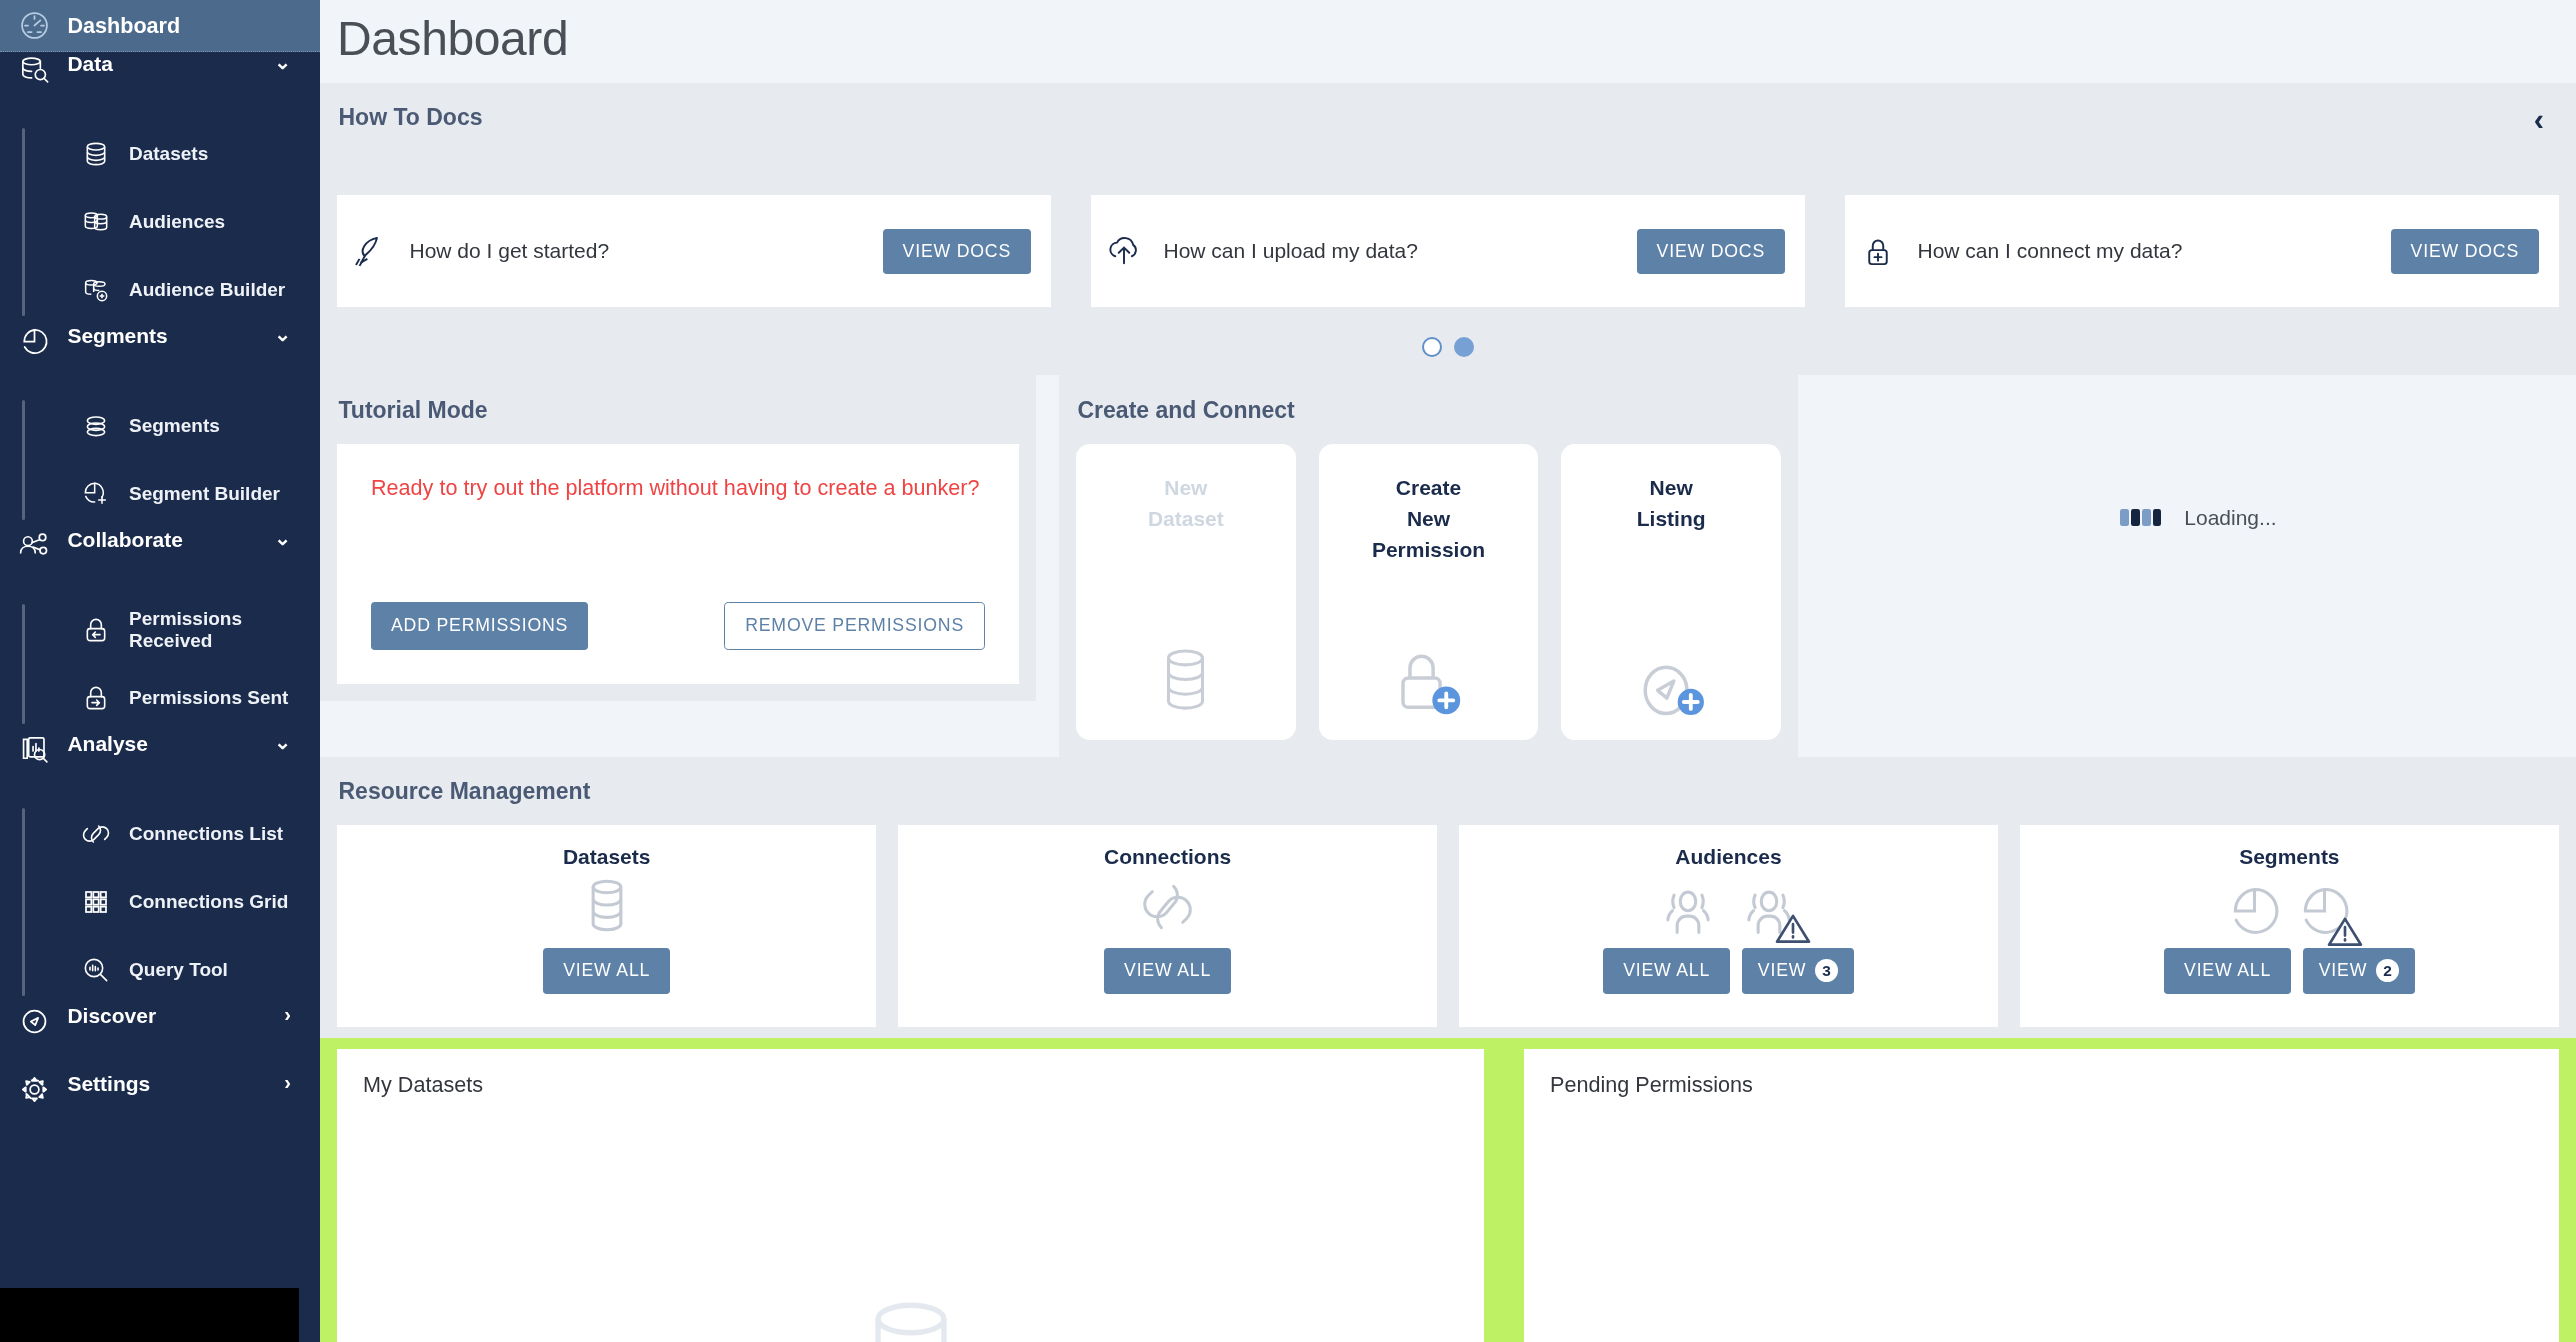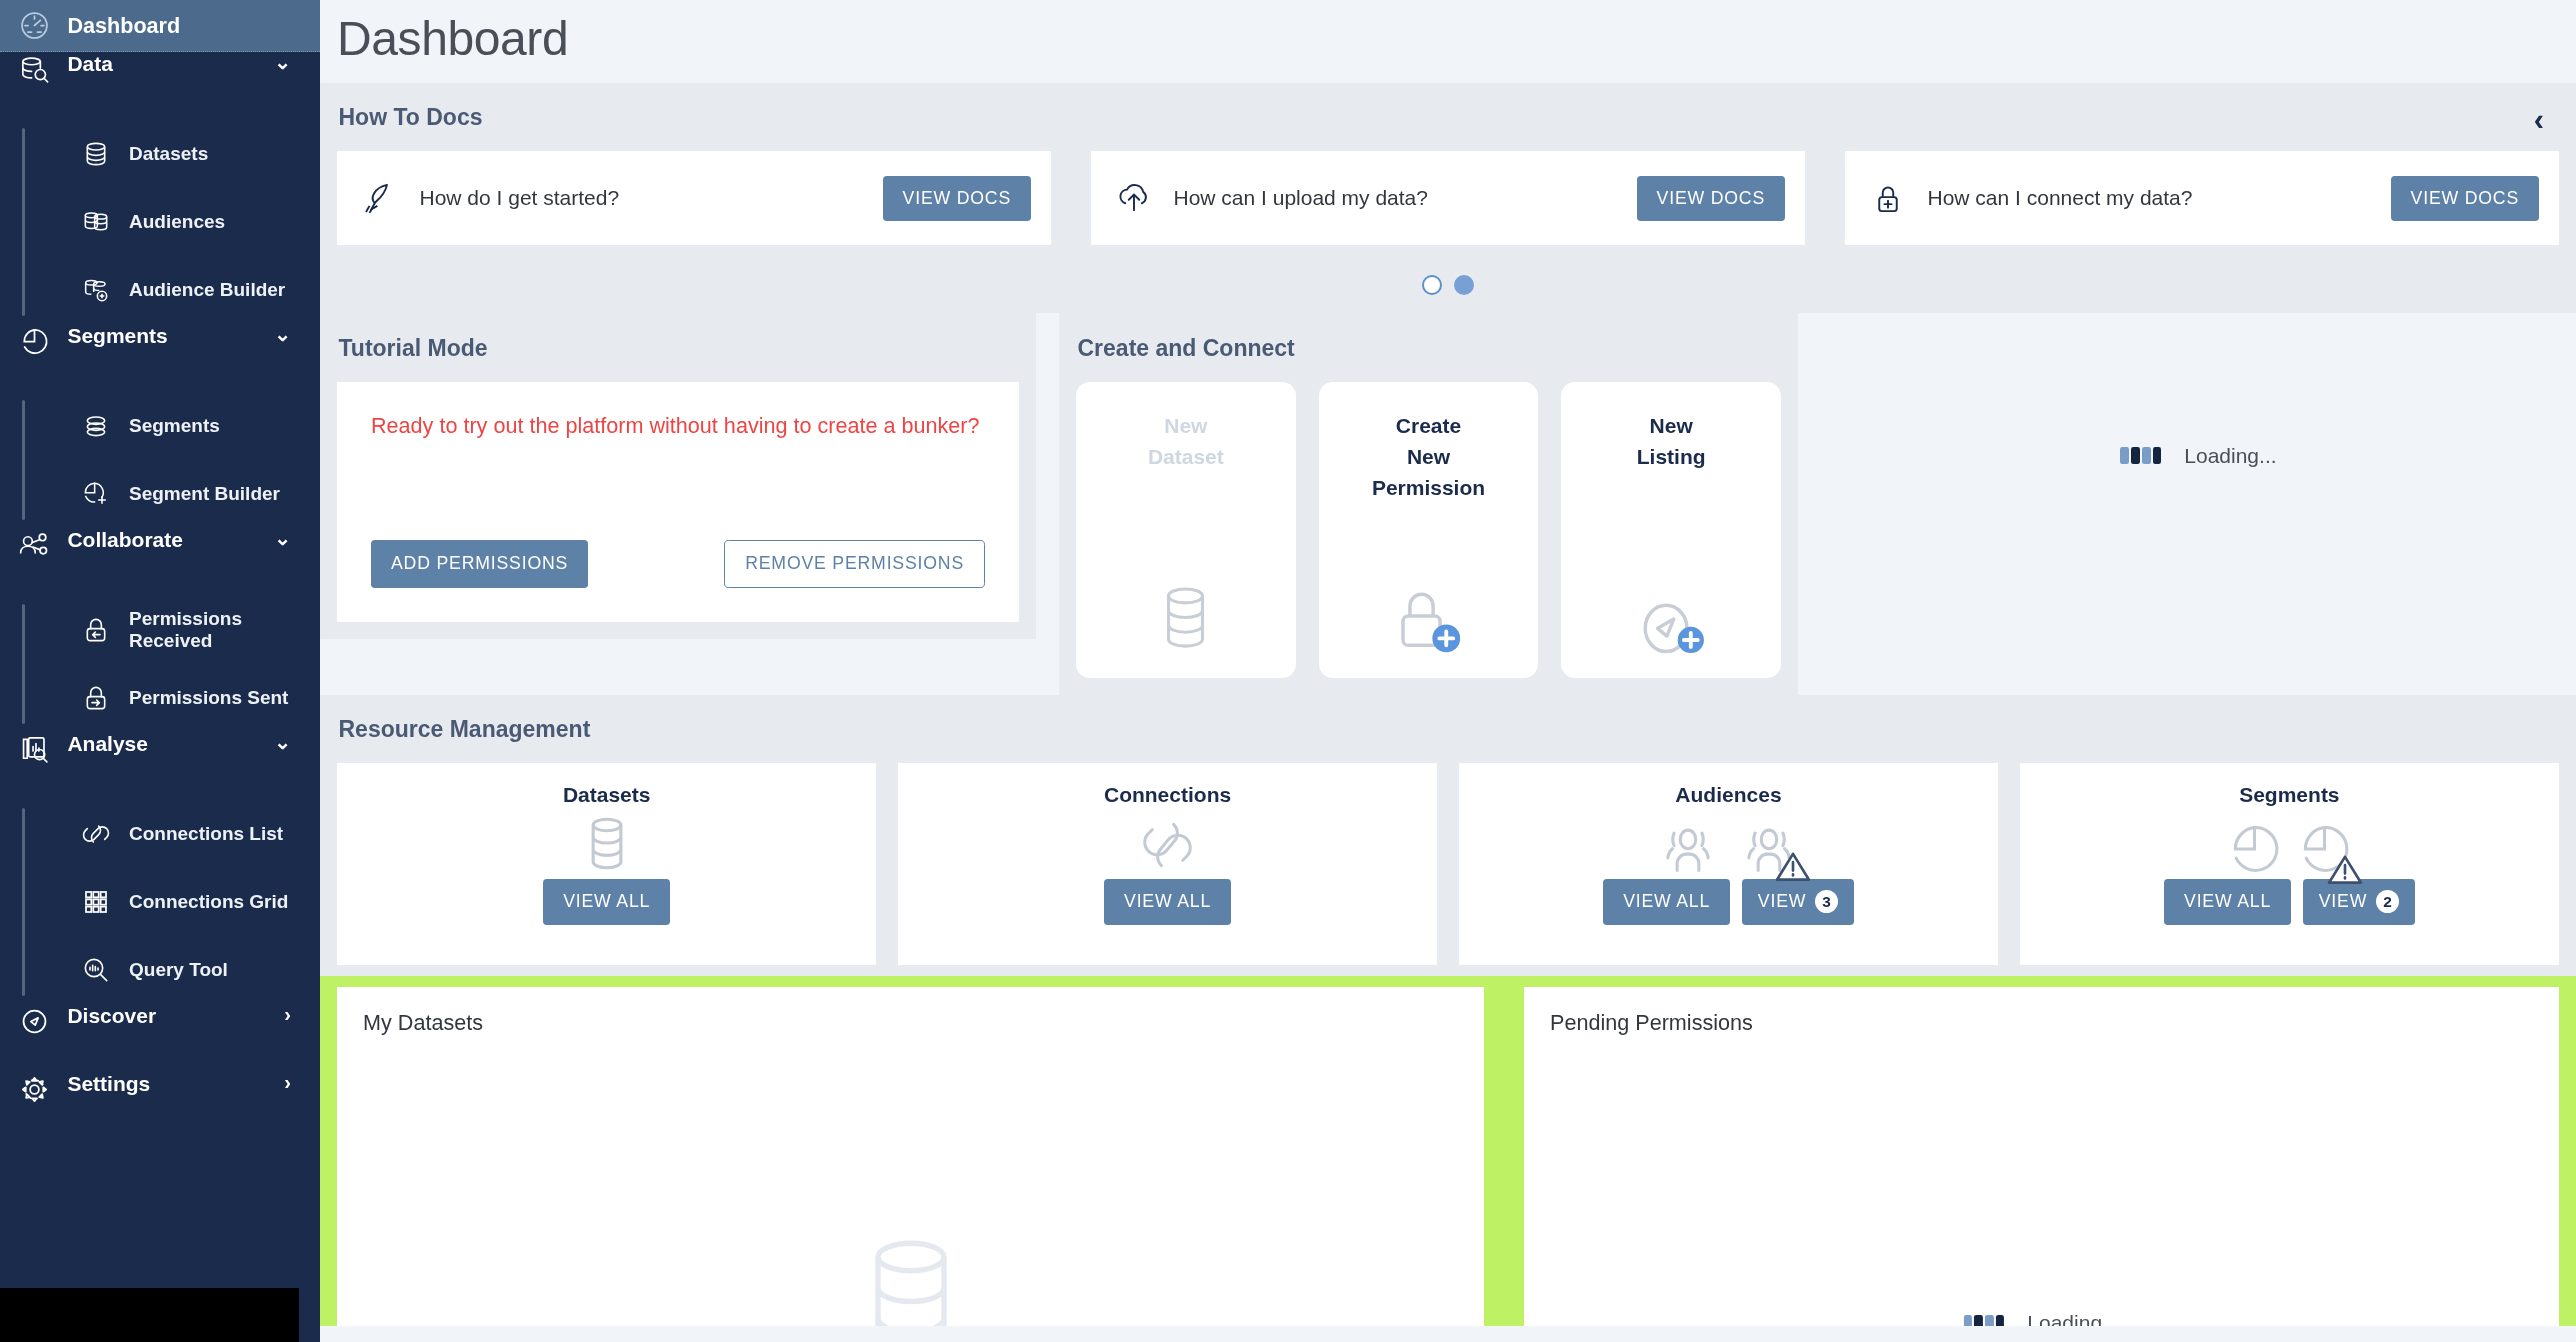--- a/index.html
+++ b/index.html
@@ -59,22 +59,22 @@
     font-size: 23px; color: #4a5a74; font-weight: bold; padding: 21.6px 0 20px 1.5px;
   }
   .collapse-btn {
     position: absolute; right: 32px; top: 21.6px; font-size: 31px; color: #1b2b4b;
     font-weight: bold; line-height: 1; cursor: pointer;
   }
 
   
   .docs-row { display: flex; gap: 40px; padding-bottom: 12.3px; }
   .doc-card {
-    flex: 1; background: #ffffff; height: 94px;
-    display: flex; align-items: center; padding: 0 20px 0 22px; gap: 18.5px;
+    flex: 1; background: #ffffff; height: 112px;
+    display: flex; align-items: center; padding: 0 20px 0 12px; gap: 18.5px; margin-top: 44px;
   }
   .doc-icon { width: 42px; height: 42px; flex: 0 0 42px; }
   .doc-text { flex: 1; font-size: 21px; color: #33373d; }
   .btn {
     background: #5e81a8; color: #ffffff; border: none; border-radius: 3.8px;
     font-size: 17.7px; letter-spacing: 0.8px; padding: 12.3px 20px; cursor: pointer;
     font-family: "Liberation Sans", sans-serif; white-space: nowrap;
   }
   .dots { display: flex; justify-content: center; gap: 12.3px; padding: 17px 0 18.5px; }
   .dot { width: 20px; height: 20px; border-radius: 50%; cursor: pointer; }
@@ -111,21 +111,21 @@
   .loading-text { font-size: 21px; color: #4a4f57; }
 
   
   .rm-row { display: flex; gap: 21.6px; padding-bottom: 10.8px; }
   .rm-card {
     flex: 1; background: #ffffff; height: 202px;
     display: flex; flex-direction: column; align-items: center; padding-top: 20px;
   }
   .rm-title { font-size: 21px; font-weight: bold; color: #1b2b4b; }
   .rm-ico-row { display: flex; gap: 18.5px; align-items: flex-end; margin: 10.8px 0 0; height: 60px; }
-  .rm-btn-row { display: flex; gap: 12.3px; margin-top: 1px; }
+  .rm-btn-row { display: flex; gap: 12.3px; margin-top: 8px; }
   .badge {
     display: inline-flex; align-items: center; justify-content: center;
     width: 23px; height: 23px; border-radius: 50%; background: #ffffff; color: #1b2b4b;
     font-size: 15.4px; font-weight: bold; margin-left: 9.2px; vertical-align: middle;
   }
   .btn-badge { display: inline-flex; align-items: center; padding: 10px 15.4px; }
 
   
   .bottom-row { display: flex; gap: 40px; padding: 10.8px 17px 0; background: #bef264; }
   .bottom-panel { background: #ffffff; height: 339px; padding: 23px 26px; position: relative; overflow: hidden; }

